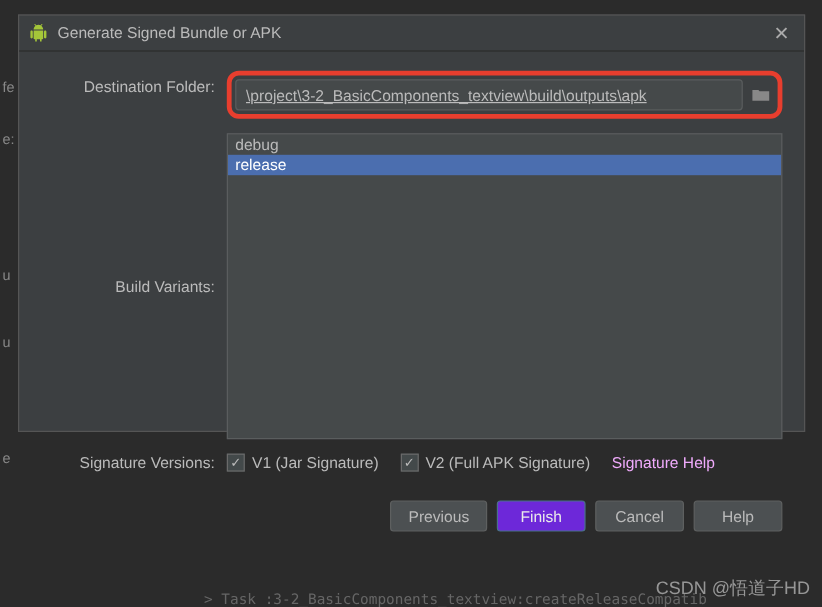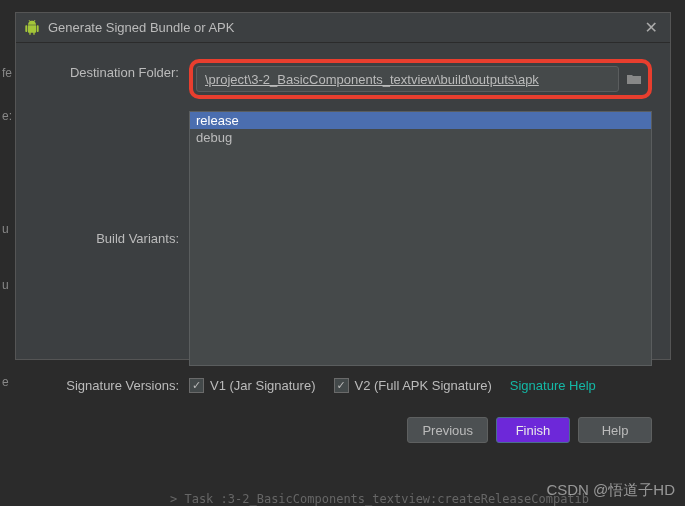--- a/index.html
+++ b/index.html
@@ -69,21 +69,21 @@
   .sig-label { width: 155px; text-align: right; padding-right: 10px; color: #bbb; }
   .chk { display: flex; align-items: center; margin-right: 18px; }
   .chk-box {
     width: 15px; height: 15px;
     border: 1px solid #6a6a6a;
     background: #43494a;
     margin-right: 6px;
     display: flex; align-items: center; justify-content: center;
     color: #bbb; font-size: 11px;
   }
-  .link { color: #14b8a6; cursor: pointer; }
+  .link { color: #f0abfc; cursor: pointer; }
   .button-row {
     display: flex;
     justify-content: flex-end;
     gap: 8px;
     padding: 14px 18px 0 18px;
     text-align: right;
   }
   .btn {
     min-width: 74px;
     height: 26px;
@@ -152,22 +152,22 @@
               </svg>
           </div>
         </div>
       </div>
     </div>
 
     <div class="row">
       <div class="label-col" style="padding-top:120px">Build Variants:</div>
       <div class="field-col">
         <div class="variant-list">
+          <div class="variant-item">debug</div>
           <div class="variant-item selected">release</div>
-          <div class="variant-item">debug</div>
         </div>
       </div>
     </div>
 
     <div class="sig-row">
       <div class="sig-label">Signature Versions:</div>
       <label class="chk">
         <span class="chk-box">✓</span>
         <span>V1 (Jar Signature)</span>
       </label>
@@ -176,18 +176,19 @@
         <span>V2 (Full APK Signature)</span>
       </label>
       <span class="link">Signature Help</span>
     </div>
 
   </div>
 
   <div class="button-row">
     <div class="btn">Previous</div>
     <div class="btn primary">Finish</div>
+    <div class="btn">Cancel</div>
     <div class="btn">Help</div>
   </div>
 </div>
 
 <div class="bg-text">&gt; Task :3-2_BasicComponents_textview:createReleaseCompatib</div>
 <div class="watermark">CSDN @悟道子HD</div>
 
 </body></html>

